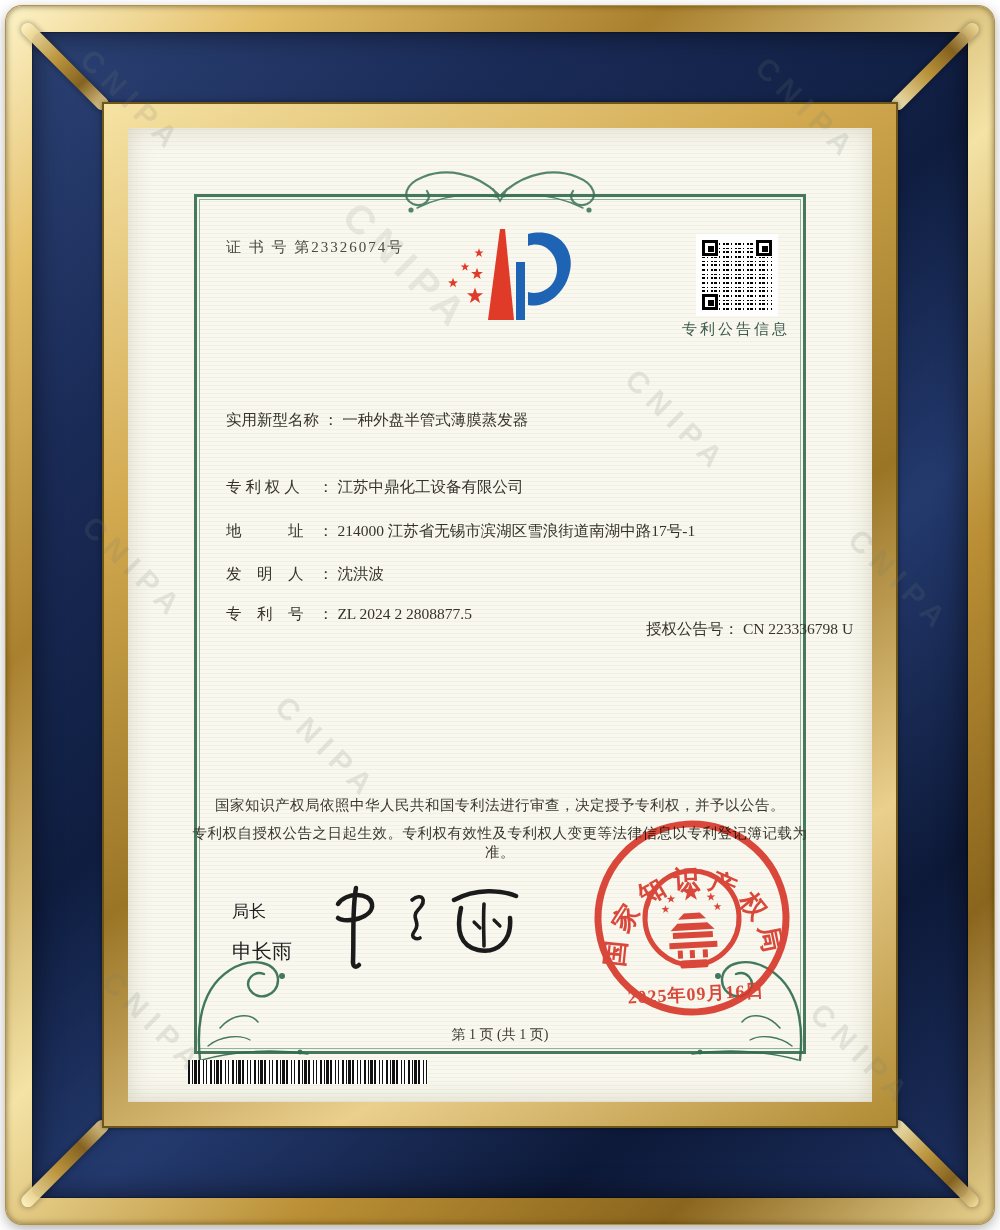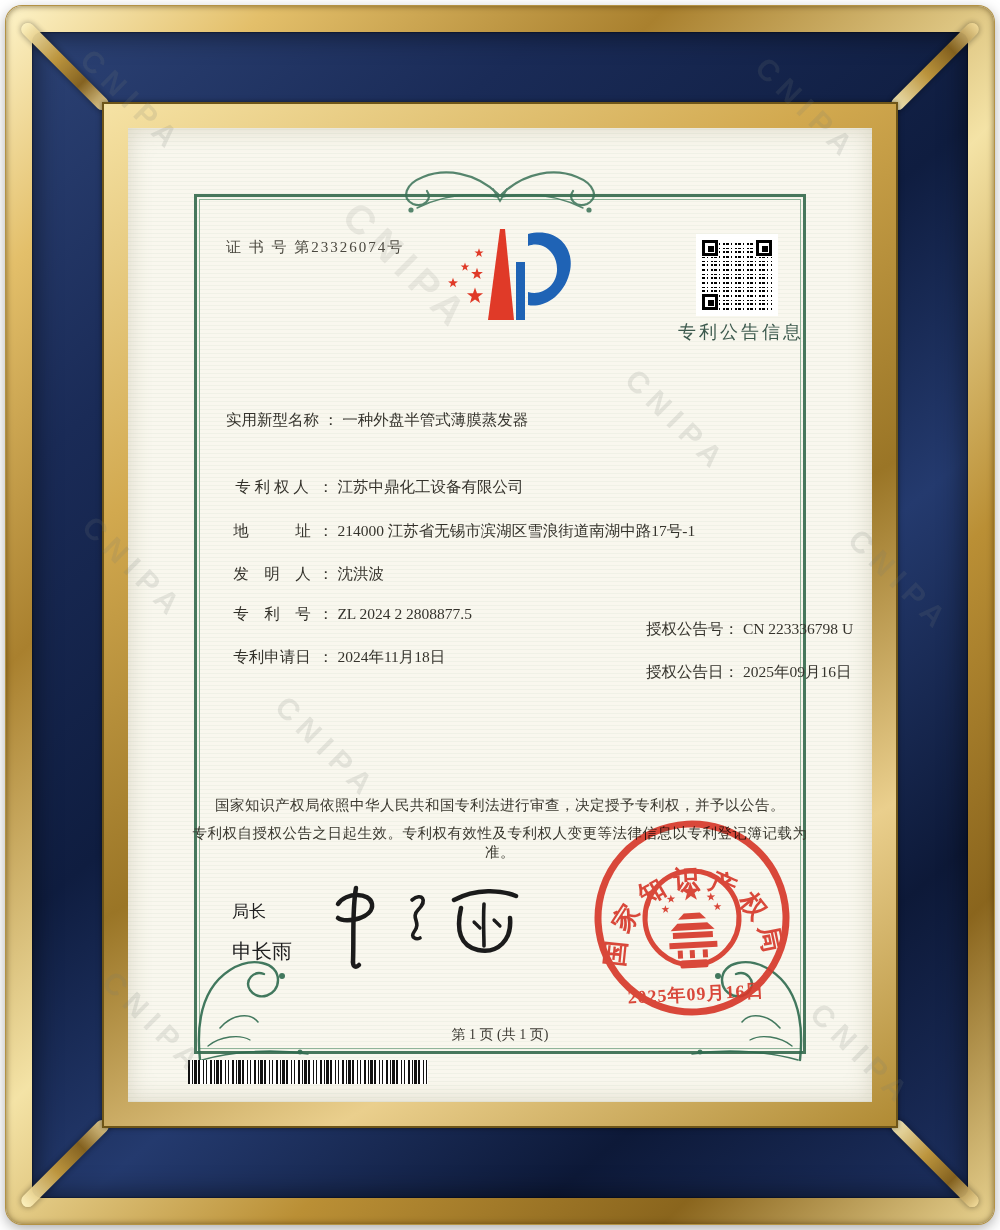--- a/index.html
+++ b/index.html
@@ -52,24 +52,24 @@
   .qr-wrap{position:absolute;left:568px;top:106px;width:76px;height:76px;background:#fff;padding:3px;}
   .qr{position:relative;width:70px;height:70px;margin:3px;
       background-image:
         repeating-linear-gradient(90deg,#000 0 3px,#fff 3px 5px,#000 5px 6px,#fff 6px 9px,#000 9px 11px,#fff 11px 12px),
         repeating-linear-gradient(0deg,#000 0 2px,#fff 2px 5px,#000 5px 7px,#fff 7px 9px,#000 9px 10px,#fff 10px 13px);
       background-blend-mode:lighten;}
   .finder{position:absolute;width:18px;height:18px;background:#fff;border:0;}
   .finder::before{content:"";position:absolute;inset:1px;border:3px solid #000;}
   .finder::after{content:"";position:absolute;left:7px;top:7px;width:6px;height:6px;background:#000;}
   .f-tl{left:-1px;top:-1px;} .f-tr{right:-1px;top:-1px;} .f-bl{left:-1px;bottom:-1px;}
-  .qr-label{position:absolute;left:540px;top:192px;width:136px;text-align:right;font-size:18px;letter-spacing:3px;color:#3d5a4e;}
+  .qr-label{position:absolute;left:540px;top:192px;width:136px;text-align:center;font-size:15px;letter-spacing:3px;color:#3d5a4e;}
   .doc-title{position:absolute;left:0;right:0;top:202px;text-align:center;font-size:35px;font-weight:700;letter-spacing:7px;color:#111;}
   .row{position:absolute;left:98px;right:40px;font-size:15.5px;color:#35332c;white-space:nowrap;}
-  .lbl{display:inline-block;min-width:92px;text-align:center;}
+  .lbl{display:inline-block;min-width:92px;}
   .col2{position:absolute;left:420px;top:15px;}
   .body-line{position:absolute;left:60px;right:60px;text-align:center;font-size:14.5px;letter-spacing:.5px;color:#3a382f;}
   .sig-title{position:absolute;left:104px;top:772px;font-size:17px;color:#222;}
   .sig-name{position:absolute;left:104px;top:810px;font-size:20px;color:#222;}
   .sig-graphic{position:absolute;left:198px;top:742px;}
   .seal{position:absolute;left:452px;top:678px;width:224px;height:224px;transform:rotate(-3deg);opacity:.93;mix-blend-mode:multiply;z-index:4;}
   .footer-page{position:absolute;left:0;right:0;top:898px;text-align:center;font-size:14px;color:#3c3a33;}
   .barcode{position:absolute;left:60px;top:932px;width:240px;height:24px;
     background:repeating-linear-gradient(90deg,#111 0 2px,#fff 2px 4px,#111 4px 5px,#fff 5px 6px,#111 6px 9px,#fff 9px 10px,#111 10px 12px,#fff 12px 15px,#111 15px 16px,#fff 16px 18px,#111 18px 19px,#fff 19px 22px);
     z-index:3;}
@@ -171,25 +171,20 @@
         <span>214000 江苏省无锡市滨湖区雪浪街道南湖中路17号-1</span>
       </div>
       <div class="row" style="top:436px">
         <span class="lbl">发　明　人</span><span>：</span>
         <span>沈洪波</span>
       </div>
       <div class="row" style="top:476px">
         <span class="lbl">专　利　号</span><span>：</span>
         <span>ZL 2024 2 2808877.5</span>
         <span class="col2"><span>授权公告号</span><span>：</span> <span>CN 223336798 U</span></span>
-      </div>
-      <div class="row" style="top:519px">
-        <span class="lbl">专利申请日</span><span>：</span>
-        <span>2024年11月18日</span>
-        <span class="col2"><span>授权公告日</span><span>：</span> <span>2025年09月16日</span></span>
       </div>
 
       <div class="body-line" style="top:668px">国家知识产权局依照中华人民共和国专利法进行审查，决定授予专利权，并予以公告。</div>
       <div class="body-line" style="top:696px">专利权自授权公告之日起生效。专利权有效性及专利权人变更等法律信息以专利登记簿记载为准。</div>
 
       <div class="sig-title">局长</div>
       <div class="sig-name">申长雨</div>
       <svg class="sig-graphic" width="215" height="104" viewBox="0 0 215 104">
         <g fill="none" stroke="#1b1b1b" stroke-width="4.5" stroke-linecap="round">
           <path d="M30 18 C26 40 28 66 27 92"></path>

